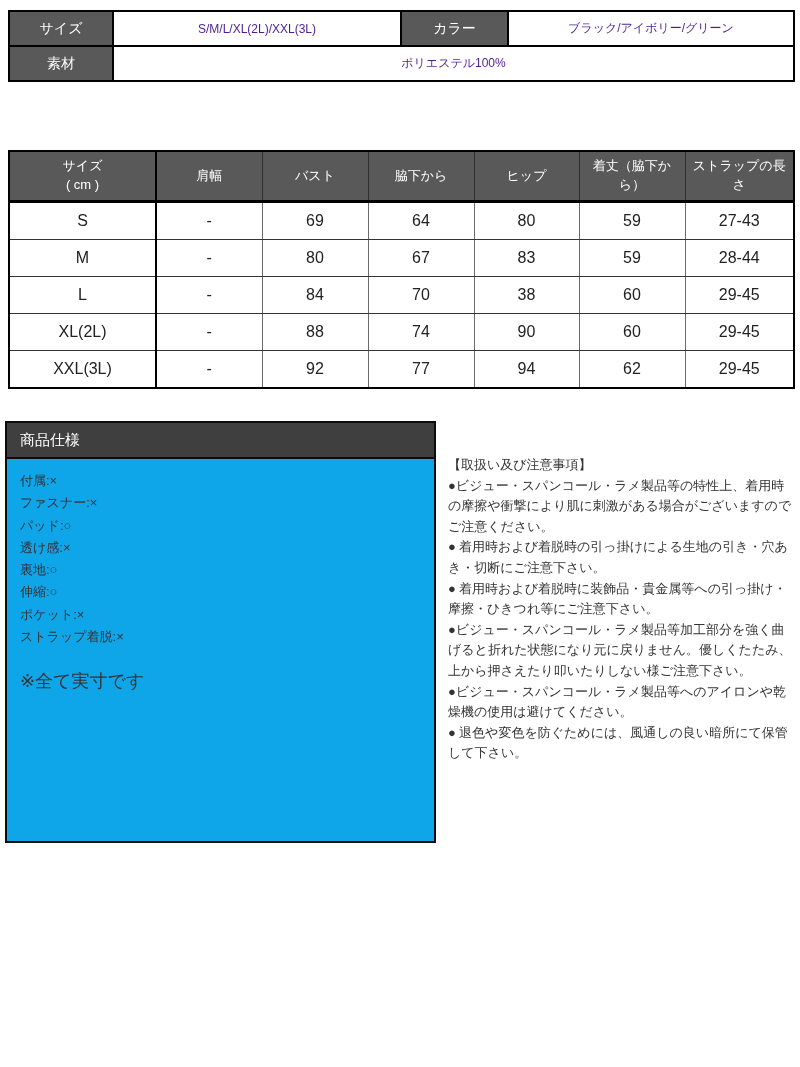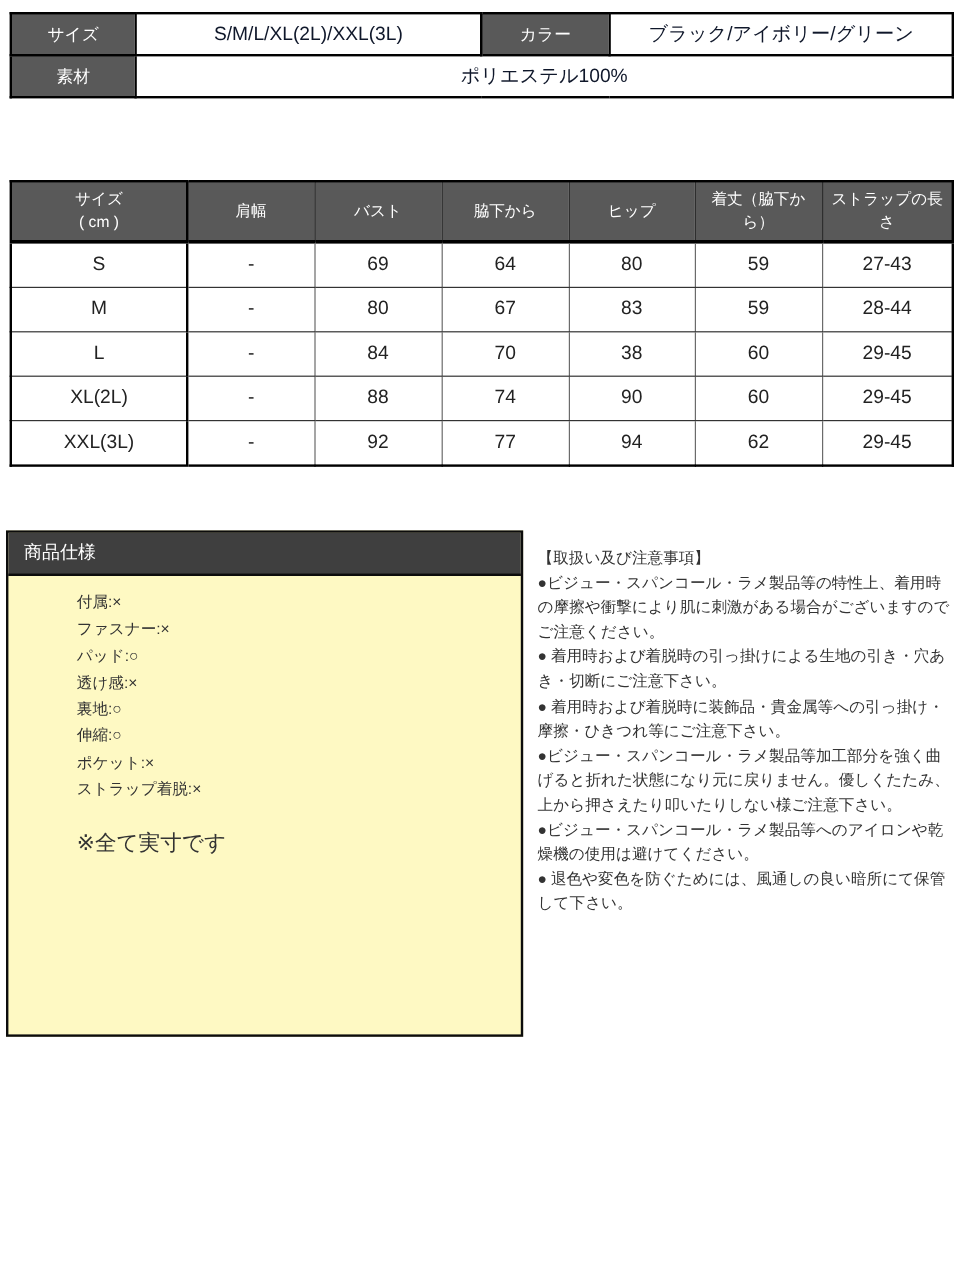--- a/index.html
+++ b/index.html
@@ -10,45 +10,45 @@
   }
   table{border-collapse:collapse;table-layout:fixed;}
 
   
   .info-table{position:absolute;left:8px;top:10px;width:785px;}
   .info-table th,.info-table td{
     border:2px solid #000;height:33px;text-align:center;vertical-align:middle;
     overflow:hidden;padding:0 2px;
   }
   .info-table th{background:#595959;color:#fff;font-weight:normal;font-size:14px;}
-  .info-table td{background:#fff;color:#0f172a;font-size:16px;}
+  .info-table td{background:#fff;color:#4c1d95;font-size:12px;}
 
   
   .size-table{position:absolute;left:8px;top:150px;width:785px;border:2px solid #000;}
   .size-table th{
     background:#595959;color:#fff;font-weight:normal;font-size:13px;height:48px;
     border:1px solid #2e2e2e;border-bottom:3px solid #000;
     text-align:center;vertical-align:middle;white-space:pre-line;padding:0 1px;line-height:1.45;
   }
   .size-table td{
     font-size:16px;color:#222;text-align:center;vertical-align:middle;height:34px;
     border:1px solid #6b6b6b;border-top:1px solid #333;border-bottom:1px solid #333;background:#fff;
   }
   .size-table tr > *:first-child{border-right:2px solid #000;}
 
   
   .spec-box{
-    position:absolute;left:5px;top:442px;width:427px;height:418px;
-    border:2px solid #0c0c0c;background:#fef9c3;box-sizing:content-box;
+    position:absolute;left:5px;top:421px;width:427px;height:418px;
+    border:2px solid #0c0c0c;background:#0ea5e9;box-sizing:content-box;
   }
   .spec-title{
     background:#3f3f3f;color:#fff;font-size:15px;height:34px;line-height:34px;
     padding-left:13px;border-bottom:2px solid #0c0c0c;
   }
-  .spec-list{padding:11px 10px 0 13px;font-size:13px;color:#333;margin-left:44px;}
+  .spec-list{padding:11px 10px 0 13px;font-size:13px;color:#333;}
   .spec-item{line-height:22.3px;}
   .spec-note{margin-top:22px;line-height:22px;font-size:18px;color:#333;}
 
   
   .care-notes{
     position:absolute;left:448px;top:455px;width:348px;
     font-size:13px;line-height:20.6px;color:#333;
   }
   .care-notes p{margin:0;padding:0;font-family:Liberation Serif, serif;}
 </style>

